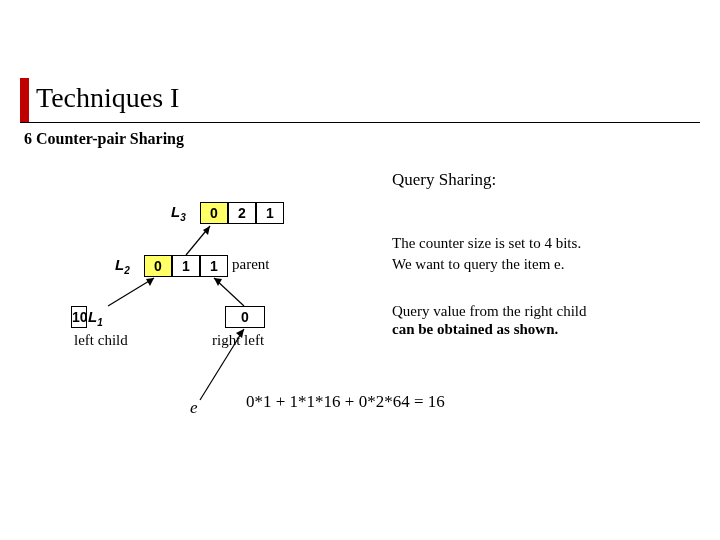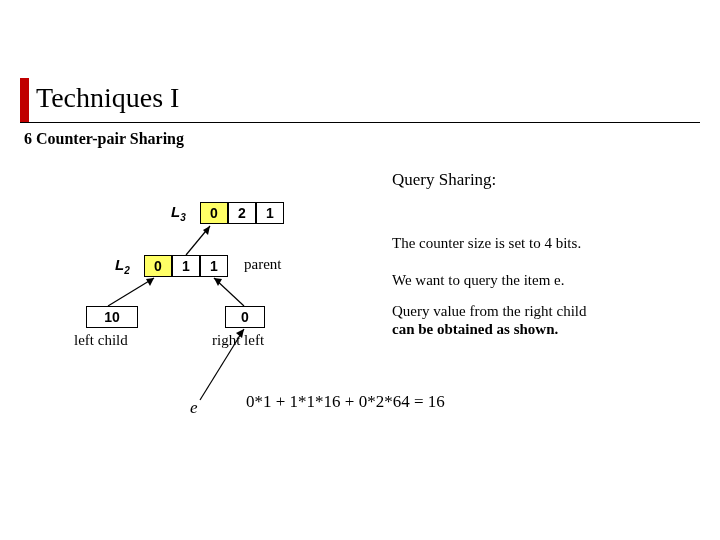--- a/index.html
+++ b/index.html
@@ -86,43 +86,43 @@
 </head>
 <body>
 
 <div class="redbar"></div>
 <div class="title">Techniques  I</div>
 <div class="rule"></div>
 <div id="subtitle">6 Counter-pair Sharing</div>
 
 <div class="txt" style="left:392px; top:170px;">Query Sharing:</div>
 <div class="txt small" style="left:392px; top:215px;margin-top:20px;">The counter size is set to 4 bits.</div>
-<div class="txt small" style="left:392px; top:272px;">We want to query the item e.</div>
+<div class="txt small" style="left:392px; top:256px;">We want to query the item e.</div>
 <div class="txt small" style="left:392px; top:303px;">Query value from the right child</div>
 <div class="txt small" style="left:392px; top:321px;font-weight:bold;">can be obtained as shown.</div>
 
 <div class="lvl" style="left:171px; top:203px;">
   <span>L</span><span class="sub">3</span>
 </div>
 <div class="cell hl" style="left:200px; top:202px;">0</div>
 <div class="cell" style="left:228px; top:202px;">2</div>
 <div class="cell" style="left:256px; top:202px;">1</div>
 
 <div class="lvl" style="left:115px; top:256px;">
   <span>L</span><span class="sub">2</span>
 </div>
 <div class="cell hl" style="left:144px; top:255px;">0</div>
 <div class="cell" style="left:172px; top:255px;">1</div>
 <div class="cell" style="left:200px; top:255px;">1</div>
-<div class="txt small" style="left:232px; top:256px;margin-left:12px;">parent</div>
+<div class="txt small" style="left:232px; top:256px;">parent</div>
 
 <div class="lvl" style="left:40px; top:308px;margin-left:48px;">
   <span>L</span><span class="sub">1</span>
 </div>
-<div class="cell" style="left:86px; top:306px; width:52px;">10</div>
+<div class="cell" style="left:71px; top:306px; width:16px;">10</div>
 <div class="cell" style="left:225px; top:306px; width:40px;">0</div>
 <div class="txt small" style="left:74px; top:332px;">left child</div>
 <div class="txt small" style="left:212px; top:332px;">right left</div>
 
 <svg class="diag" style="left:0; top:0;" width="720" height="540">
 
   <line x1="186" y1="255" x2="210" y2="226" stroke="#000" stroke-width="1.2"></line>
   <polygon points="210,226 203,230 208,235" fill="#000"></polygon>
 
   <line x1="108" y1="306" x2="154" y2="278" stroke="#000" stroke-width="1.2"></line>

